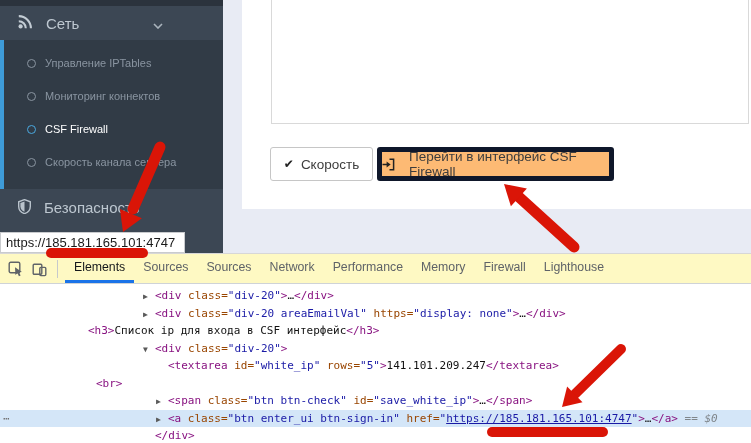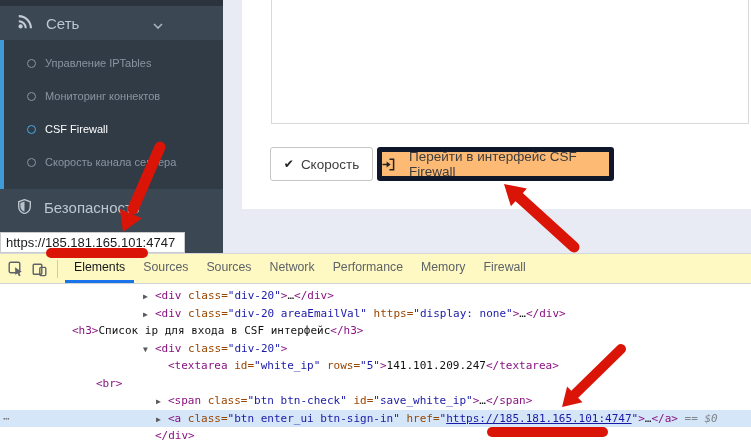--- a/index.html
+++ b/index.html
@@ -162,26 +162,27 @@
     </div>
     <div class="dt-sep"></div>
     <div id="dt-tabs">
         <div class="dt-tab active">Elements</div>
         <div class="dt-tab">Sources</div>
         <div class="dt-tab">Sources</div>
         <div class="dt-tab">Network</div>
         <div class="dt-tab">Performance</div>
         <div class="dt-tab">Memory</div>
         <div class="dt-tab">Firewall</div>
+        <div class="dt-tab">Lighthouse</div>
       </div>
   </div>
   <div id="dt-code">
       <div class="code-line" style="padding-left: 143px;"><span class="marker">▶</span><span class="tk-tag">&lt;div</span><span class="tk-attr"> class=</span><span class="tk-val">"div-20"</span><span class="tk-tag">&gt;</span><span class="tk-txt">…</span><span class="tk-tag">&lt;/div&gt;</span></div>
       <div class="code-line" style="padding-left: 143px;"><span class="marker">▶</span><span class="tk-tag">&lt;div</span><span class="tk-attr"> class=</span><span class="tk-val">"div-20 areaEmailVal"</span><span class="tk-attr"> https=</span><span class="tk-val">"display: none"</span><span class="tk-tag">&gt;</span><span class="tk-txt">…</span><span class="tk-tag">&lt;/div&gt;</span></div>
-      <div class="code-line" style="padding-left: 60px;"><span class="marker"></span><span class="tk-tag">&lt;h3&gt;</span><span class="tk-txt">Список ip для входа в CSF интерфейс</span><span class="tk-tag">&lt;/h3&gt;</span></div>
+      <div class="code-line" style="padding-left: 76px;"><span class="marker"></span><span class="tk-tag">&lt;h3&gt;</span><span class="tk-txt">Список ip для входа в CSF интерфейс</span><span class="tk-tag">&lt;/h3&gt;</span></div>
       <div class="code-line" style="padding-left: 143px;"><span class="marker">▼</span><span class="tk-tag">&lt;div</span><span class="tk-attr"> class=</span><span class="tk-val">"div-20"</span><span class="tk-tag">&gt;</span></div>
       <div class="code-line" style="padding-left: 156px;"><span class="marker"></span><span class="tk-tag">&lt;textarea</span><span class="tk-attr"> id=</span><span class="tk-val">"white_ip"</span><span class="tk-attr"> rows=</span><span class="tk-val">"5"</span><span class="tk-tag">&gt;</span><span class="tk-txt">141.101.209.247</span><span class="tk-tag">&lt;/textarea&gt;</span></div>
       <div class="code-line" style="padding-left: 84px;"><span class="marker"></span><span class="tk-tag">&lt;br&gt;</span></div>
       <div class="code-line" style="padding-left: 156px;"><span class="marker">▶</span><span class="tk-tag">&lt;span</span><span class="tk-attr"> class=</span><span class="tk-val">"btn btn-check"</span><span class="tk-attr"> id=</span><span class="tk-val">"save_white_ip"</span><span class="tk-tag">&gt;</span><span class="tk-txt">…</span><span class="tk-tag">&lt;/span&gt;</span></div>
       <div class="code-line selected" style="padding-left: 156px;"><span class="marker">▶</span><span class="tk-tag">&lt;a</span><span class="tk-attr"> class=</span><span class="tk-val">"btn enter_ui btn-sign-in"</span><span class="tk-attr"> href=</span><span class="tk-val">"</span><span class="tk-lnk">https://185.181.165.101:4747</span><span class="tk-val">"</span><span class="tk-tag">&gt;</span><span class="tk-txt">…</span><span class="tk-tag">&lt;/a&gt;</span><span class="tk-meta"> == $0</span><span class="row-dots">⋯</span></div>
       <div class="code-line" style="padding-left: 143px;"><span class="marker"></span><span class="tk-tag">&lt;/div&gt;</span></div>
     </div>
 </div>
 
 <svg id="annotations" width="751" height="443">

